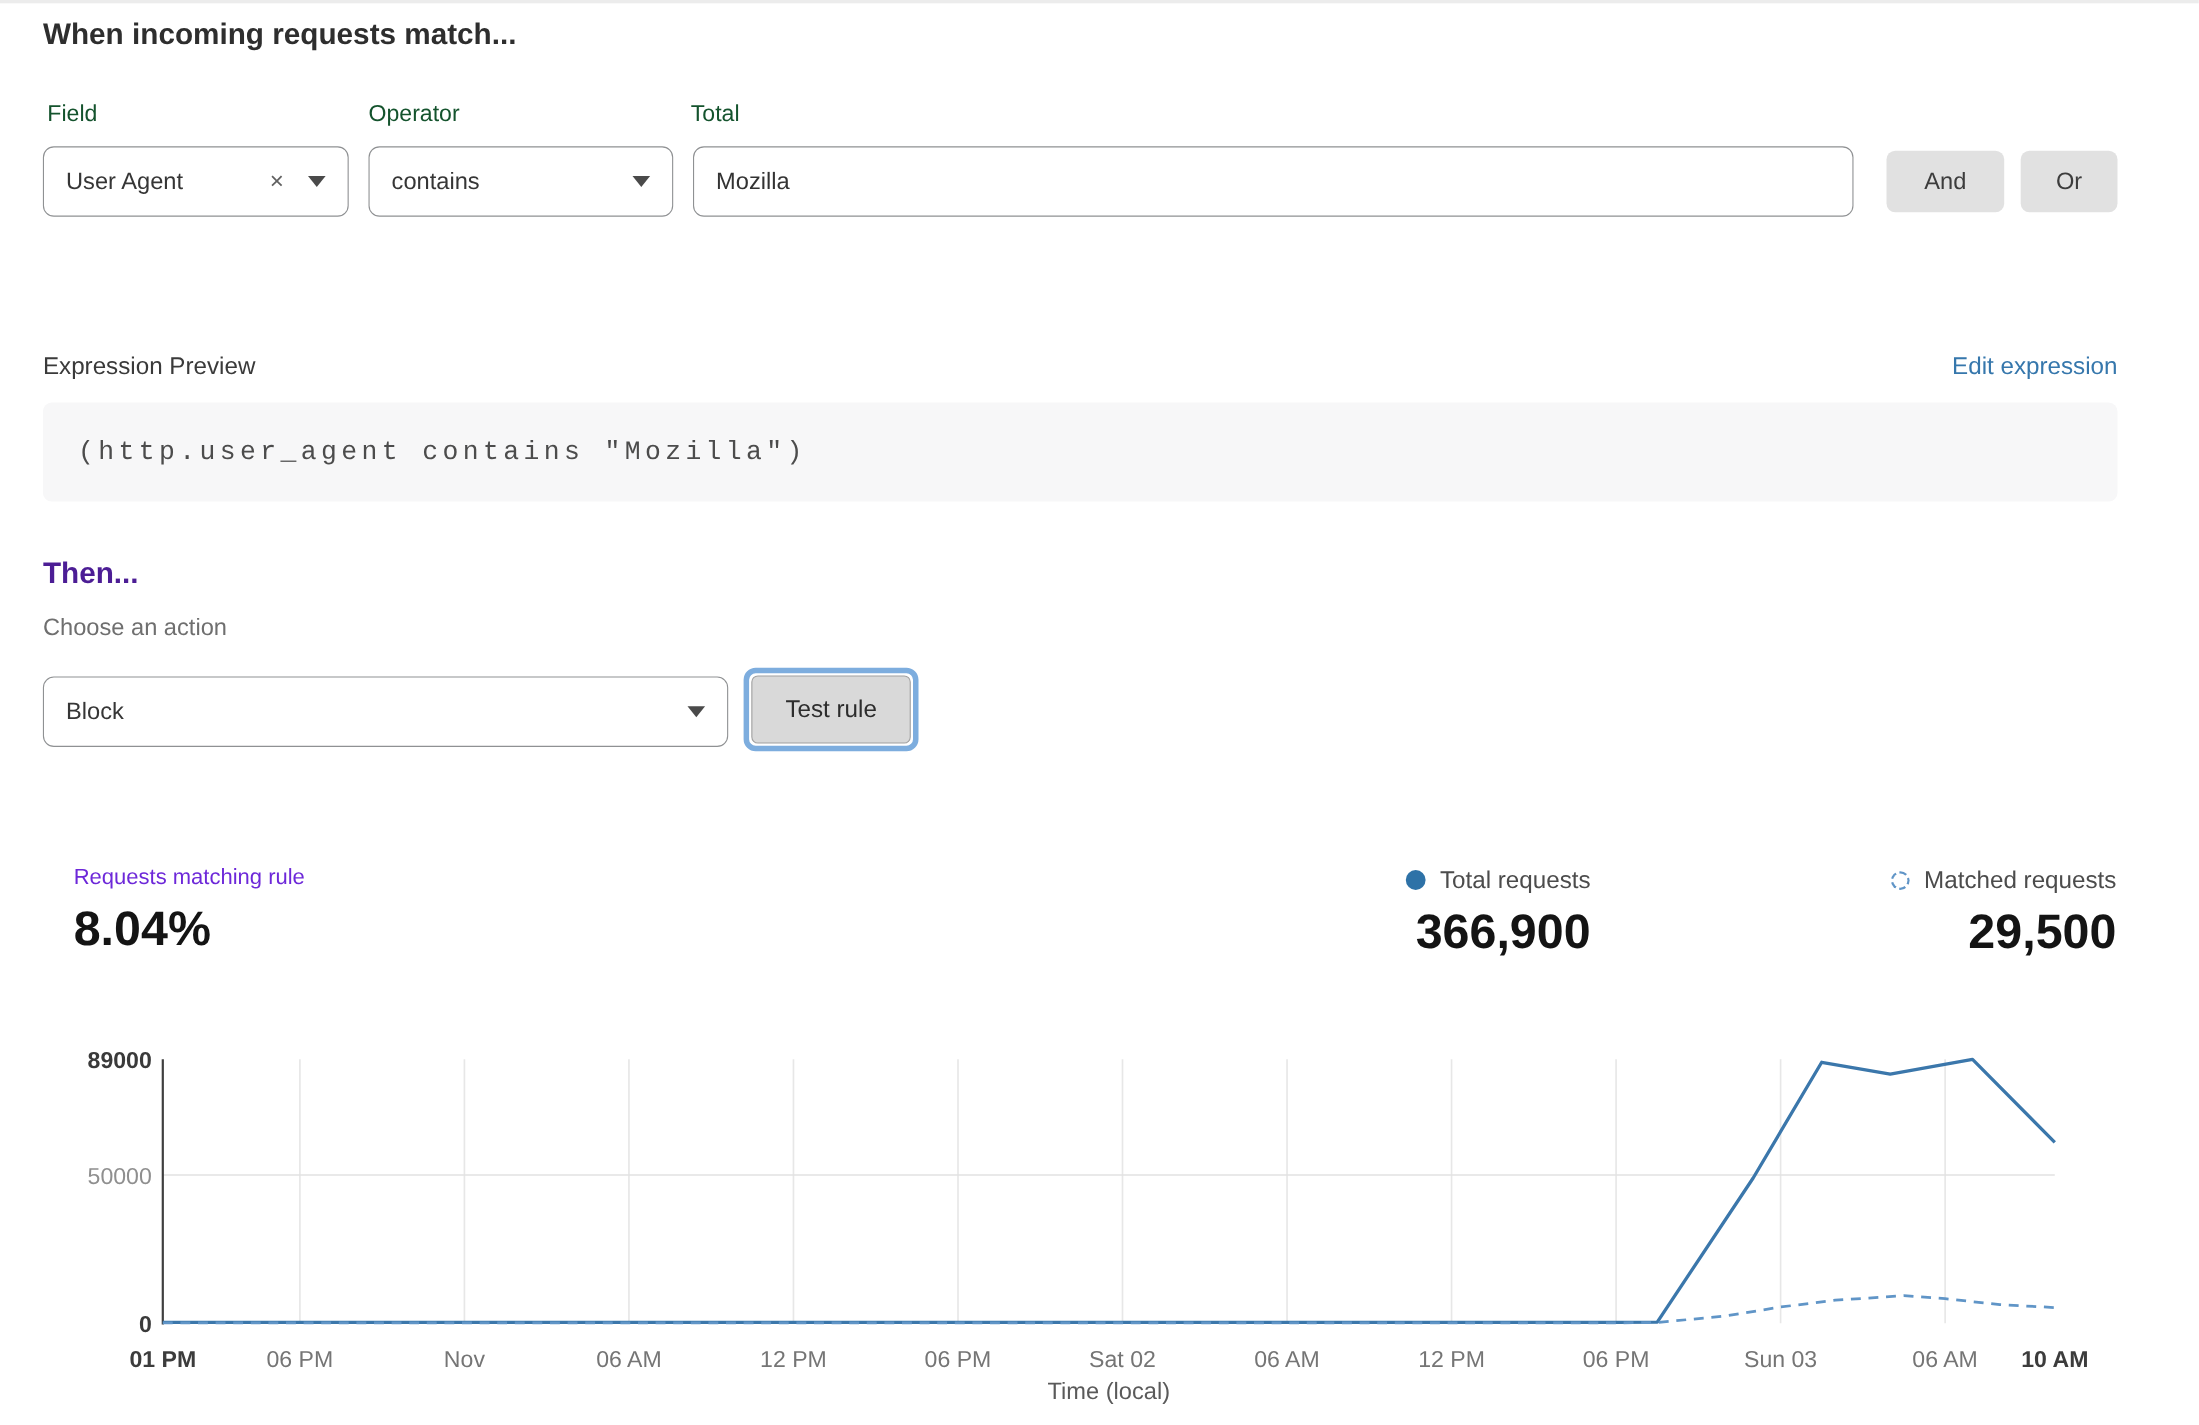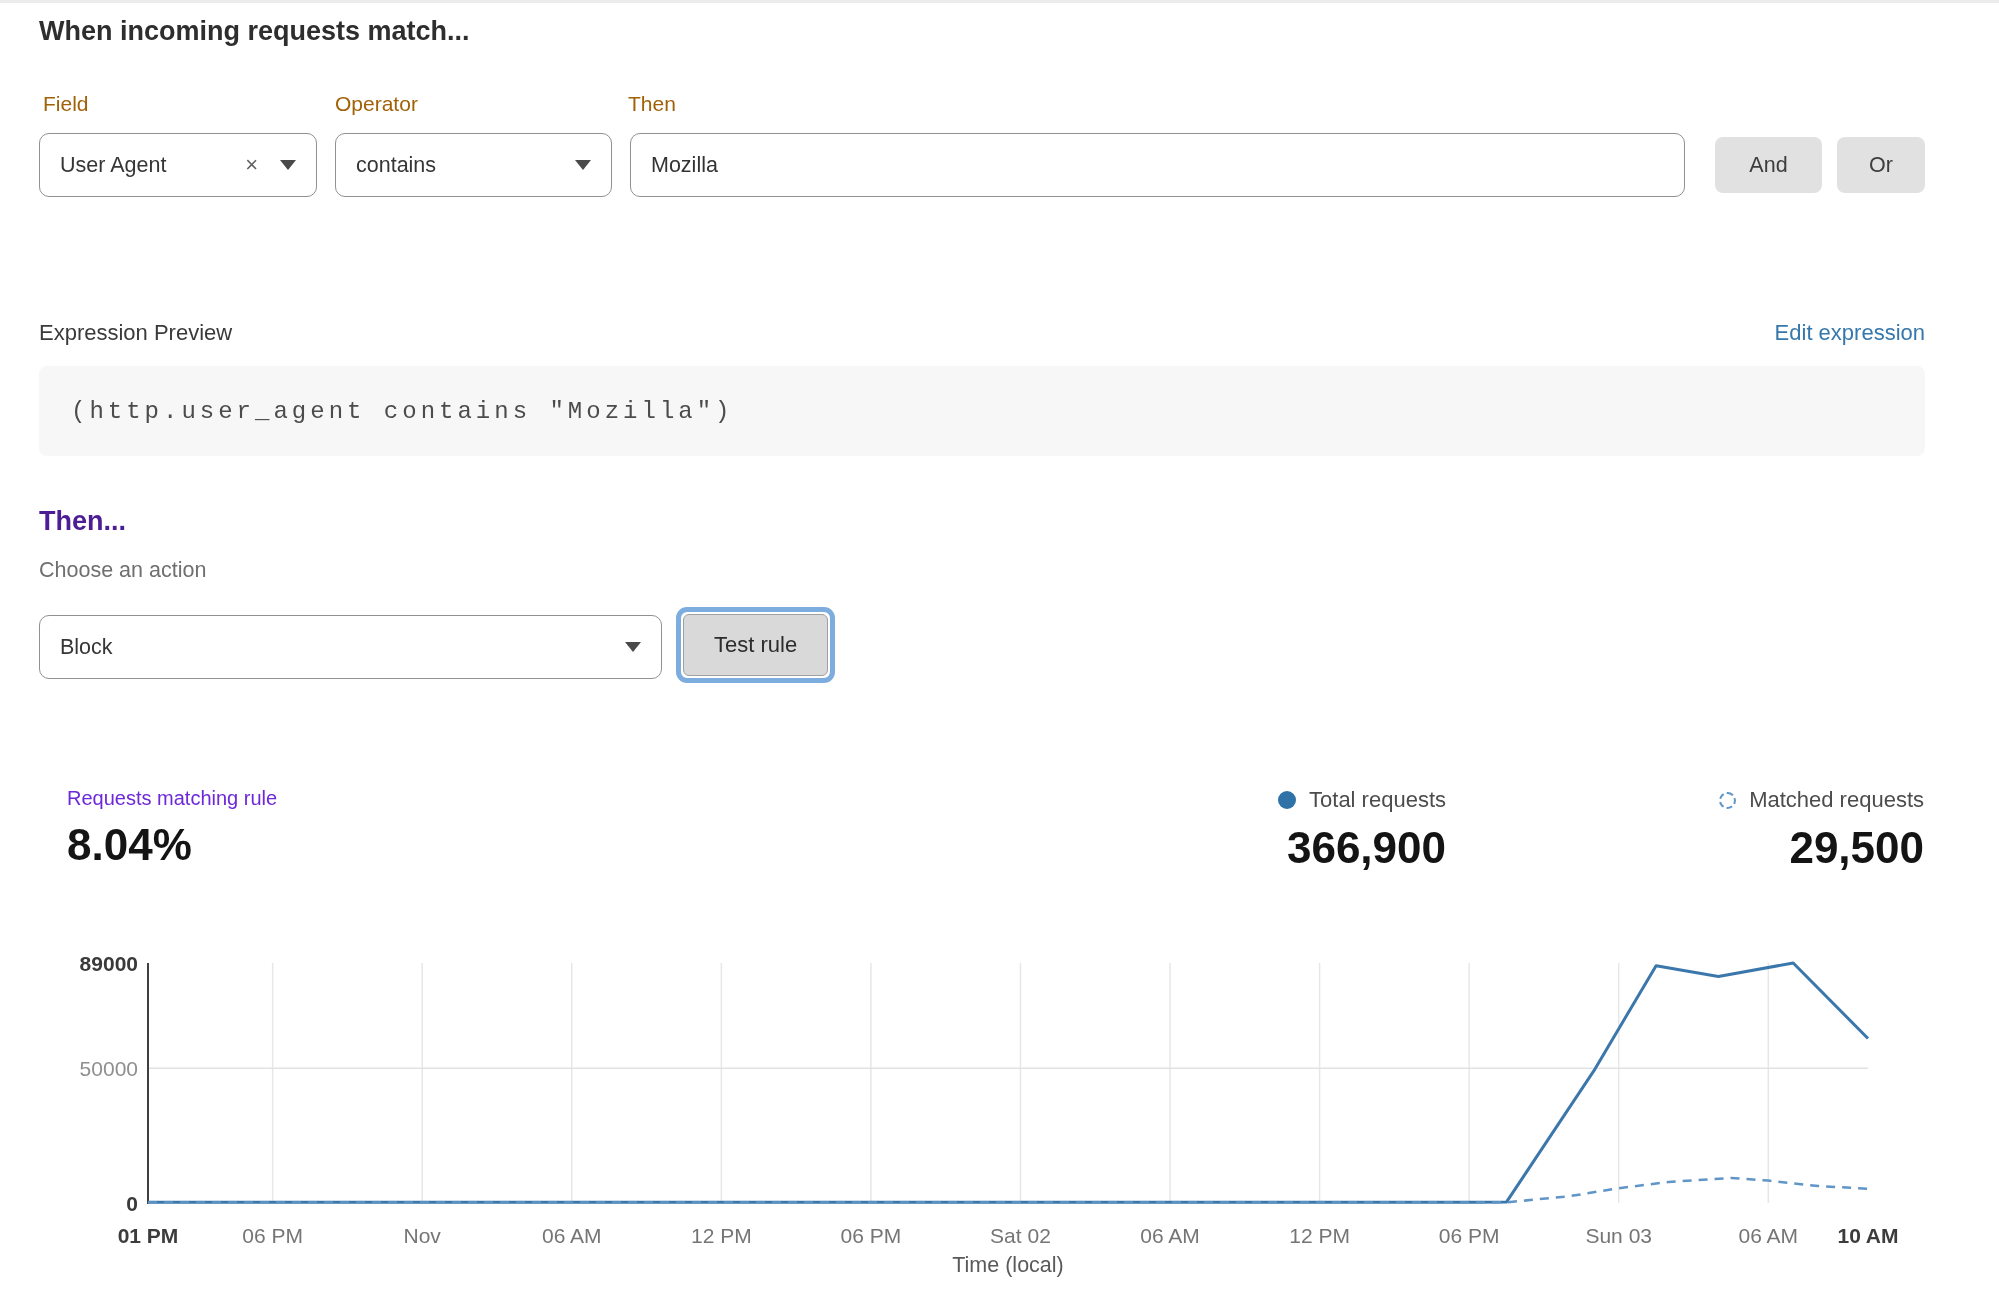--- a/index.html
+++ b/index.html
@@ -4,21 +4,21 @@
 <style>
   html,body{margin:0;padding:0;background:#ffffff;}
   .canvas{
     position:relative;width:1999px;height:1295px;background:#ffffff;
     font-family:"Liberation Sans",sans-serif;color:#2e2e2e;overflow:hidden;
   }
   .top-edge{position:absolute;top:0;left:0;width:100%;height:3px;background:#ececec;}
 
   
   .h-match{position:absolute;left:39px;top:16px;font-size:27px;font-weight:bold;color:#2e2e2e;margin:0;}
-  .fld-label{position:absolute;top:92px;font-size:21px;color:#a16207;}
+  .fld-label{position:absolute;top:92px;font-size:21px;color:#14532d;}
   .lbl-field{left:43px;} .lbl-operator{left:335px;} .lbl-value{left:628px;}
 
   
   .select-box{
     position:absolute;top:133px;height:64px;box-sizing:border-box;
     border:1.5px solid #8f9193;border-radius:10px;background:#fff;
     display:flex;align-items:center;padding:0 20px;font-size:21.5px;color:#363636;cursor:pointer;
   }
   .sb-field{left:39px;width:278px;}
   .sb-operator{left:335px;width:277px;}
@@ -76,21 +76,21 @@
 </head>
 <body>
 
 <div class="canvas">
   <div class="top-edge"></div>
 
   <h2 class="h-match">When incoming requests match...</h2>
 
   <span class="fld-label lbl-field">Field</span>
   <span class="fld-label lbl-operator">Operator</span>
-  <span class="fld-label lbl-value">Then</span>
+  <span class="fld-label lbl-value">Total</span>
 
   <div class="select-box sb-field">
     <span>User Agent</span>
     <span class="clear-x">×</span>
     <span class="chev"></span>
   </div>
 
   <div class="select-box sb-operator">
     <span>contains</span>
     <span class="chev auto"></span>

